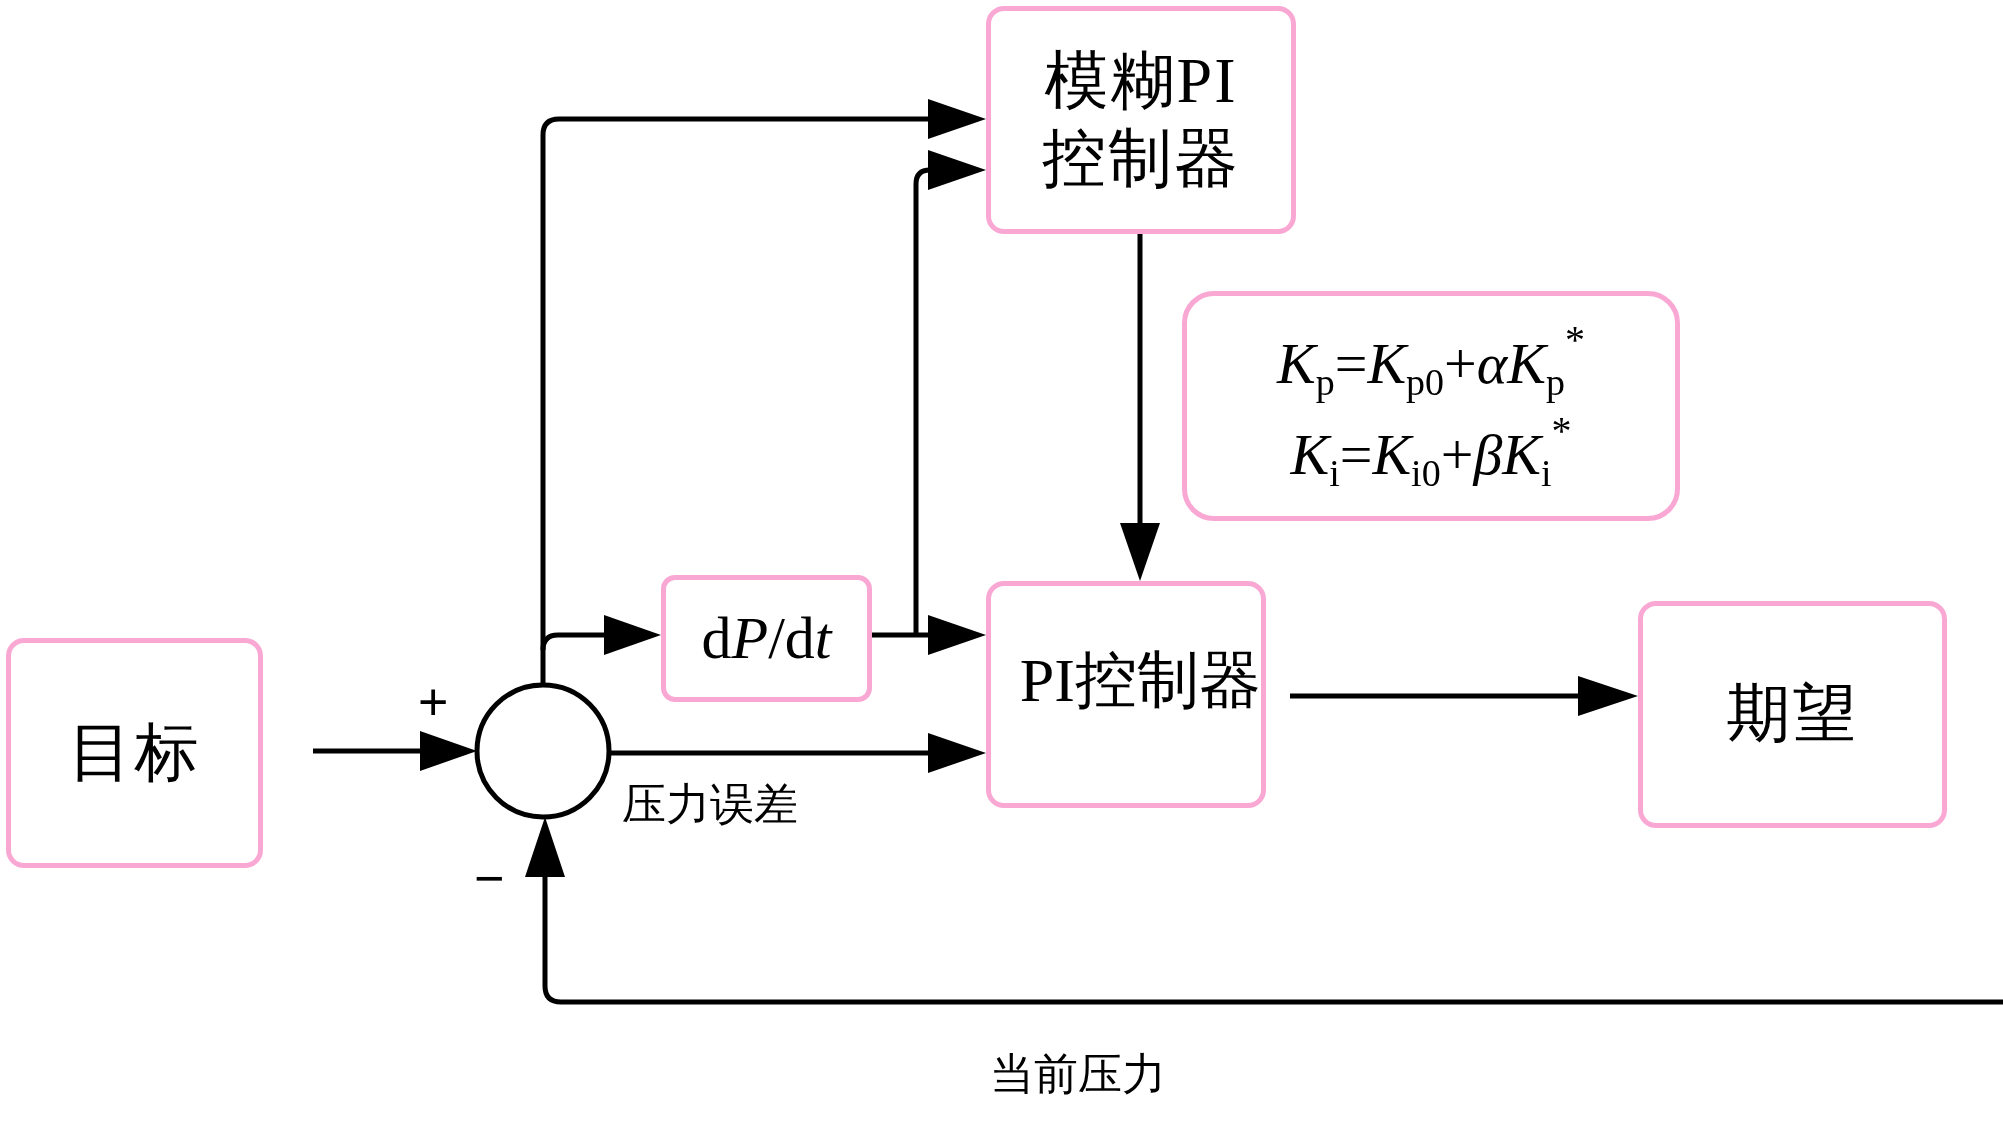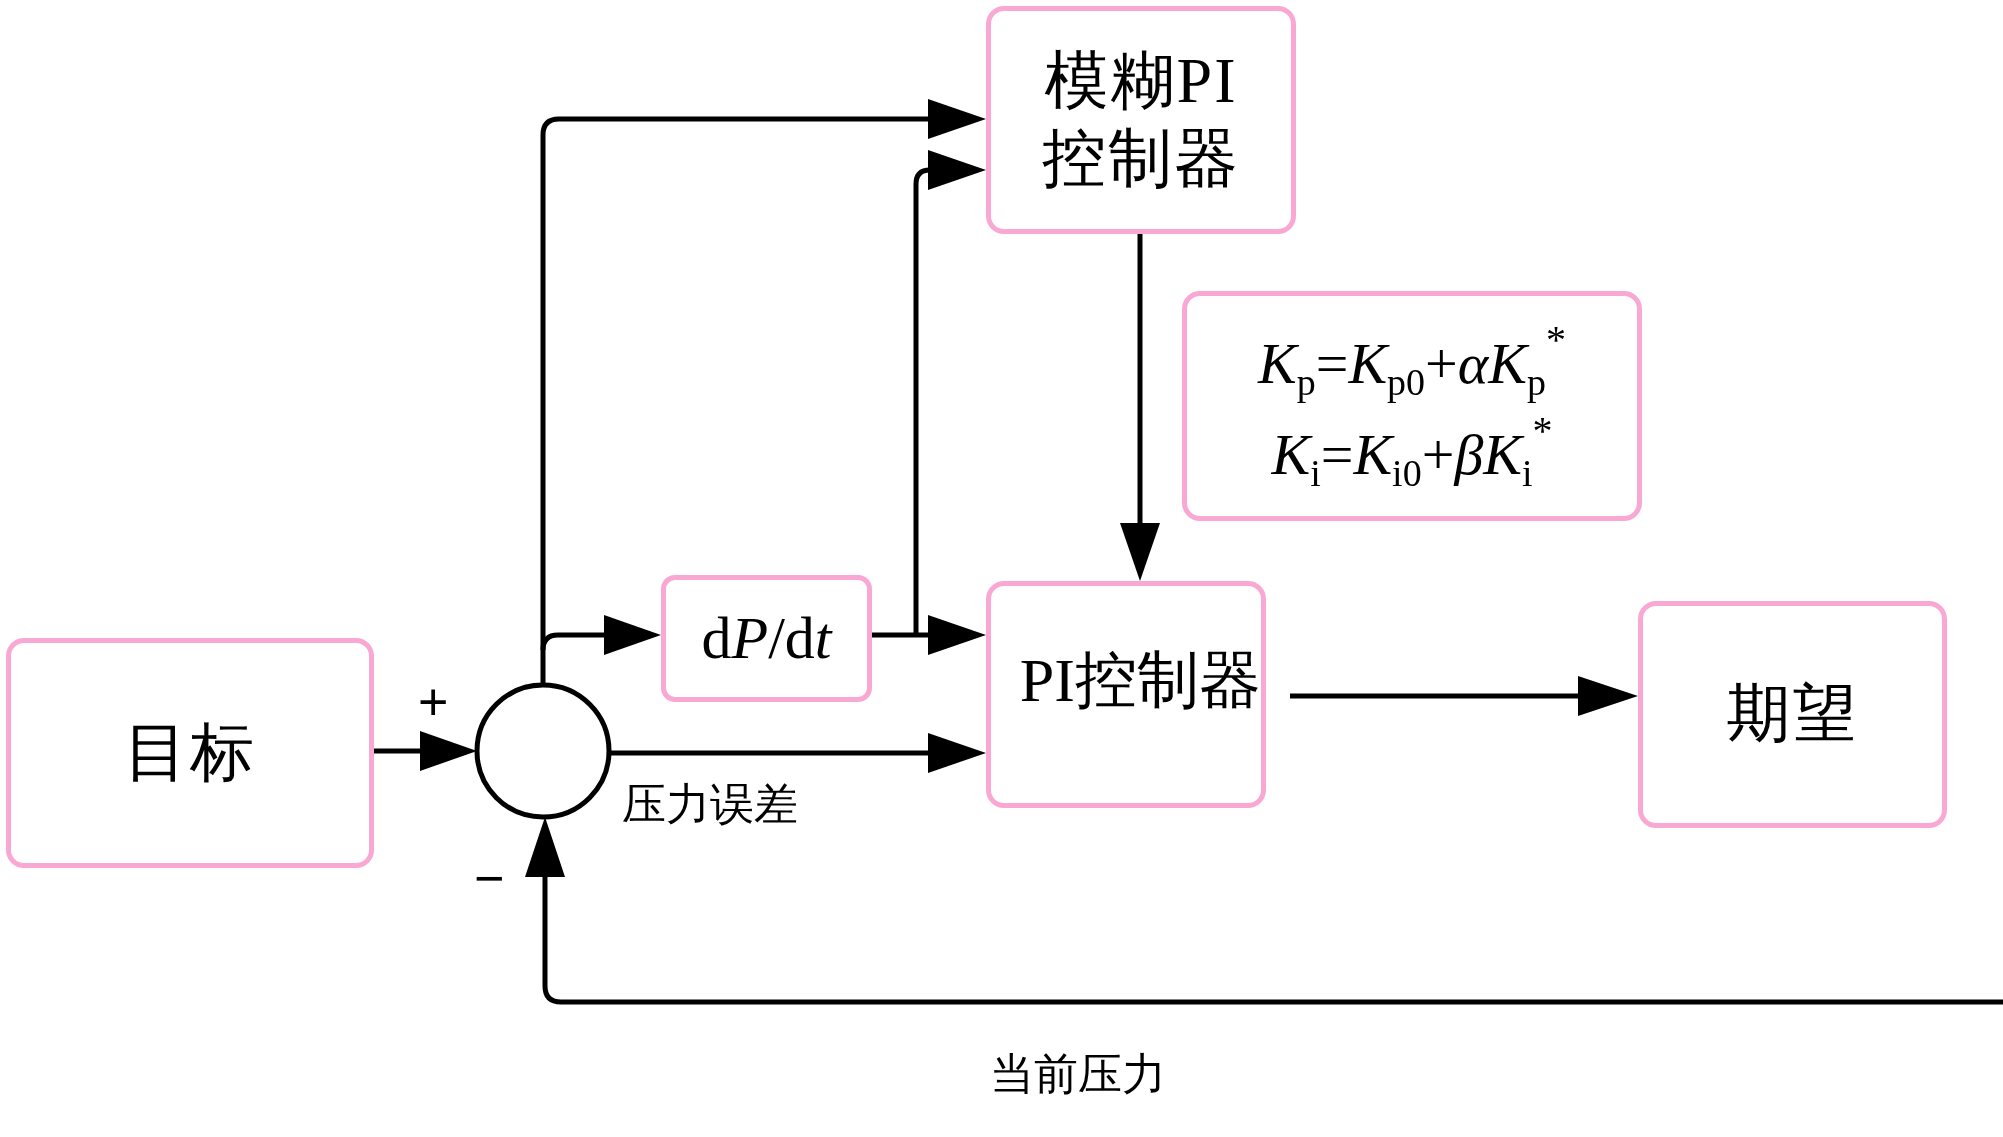--- a/index.html
+++ b/index.html
@@ -50,34 +50,34 @@
     <polygon points="928,99 986,119 928,139"></polygon>
     <polygon points="928,150 986,170 928,190"></polygon>
     <polygon points="604,615 661,635 604,655"></polygon>
     <polygon points="928,615 986,635 928,655"></polygon>
     <polygon points="1120,523 1140,581 1160,523"></polygon>
     <polygon points="1578,676 1638,696 1578,716"></polygon>
     <polygon points="525,877 545,817 565,877"></polygon>
   </g>
 </svg>
 
-<div class="box" style="left:6px;top:638px;width:368px;height:230px;gap:20px;">
+<div class="box" style="left:6px;top:638px;width:257px;height:230px;gap:20px;">
   <div class="cn">目标</div>
 </div>
 
 <div class="box" style="left:986px;top:6px;width:310px;height:228px;">
   <div class="cn">模糊PI</div>
   <div class="cn">控制器</div>
 </div>
 
 <div class="box" style="left:661px;top:575px;width:211px;height:127px;border-radius:14px;">
   <div style="font-size:60px;white-space:nowrap;"><span>d</span><i>P</i><span>/d</span><i>t</i></div>
 </div>
 
-<div class="box" style="left:1182px;top:291px;width:460px;height:230px;">
+<div class="box" style="left:1182px;top:291px;width:498px;height:230px;border-radius:32px;">
   <div class="formula">
     <i>K</i><sub>p</sub><span>=</span><i>K</i><sub>p0</sub><span>+</span><i>α</i><i>K</i><sub>p</sub><sup>*</sup>
   </div>
   <div class="formula">
     <i>K</i><sub>i</sub><span>=</span><i>K</i><sub>i0</sub><span>+</span><i>β</i><i>K</i><sub>i</sub><sup>*</sup>
   </div>
 </div>
 
 <div class="box" style="left:986px;top:581px;width:280px;height:227px;justify-content:center;align-items:flex-end;">
   <div class="cn" style="font-size:62px;letter-spacing:0;margin-top:-28px;white-space:nowrap;">PI控制器</div>

